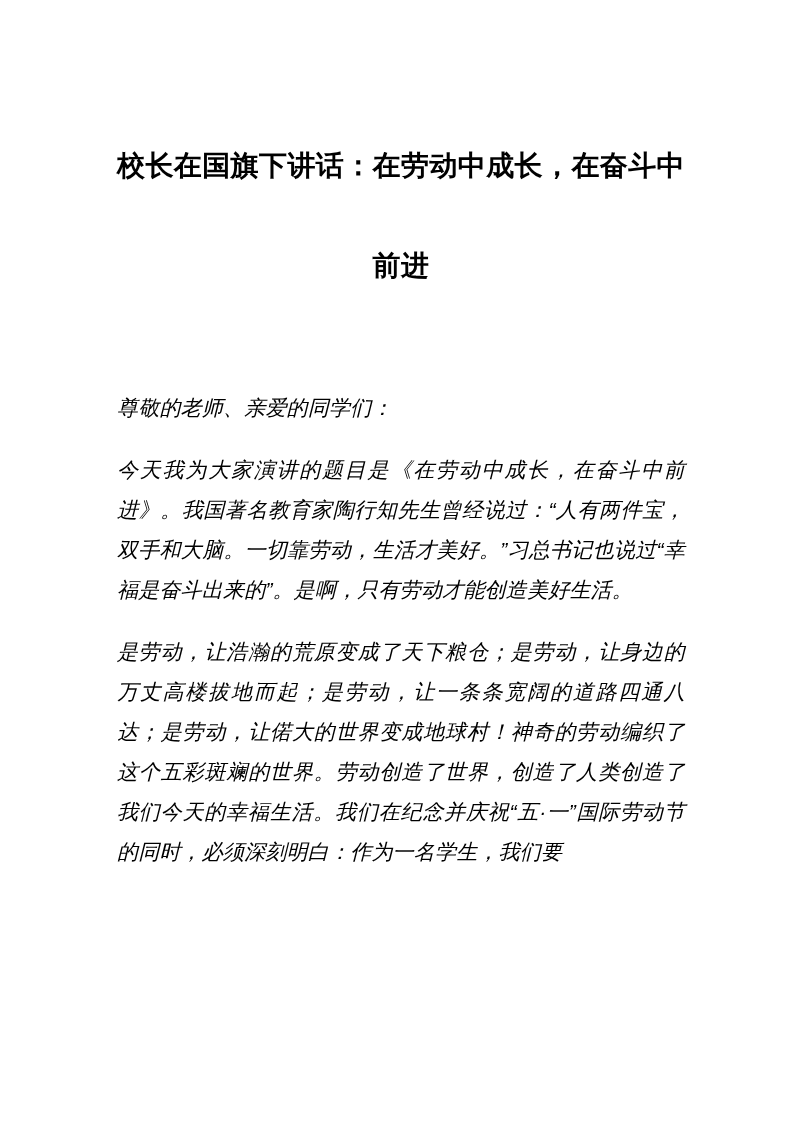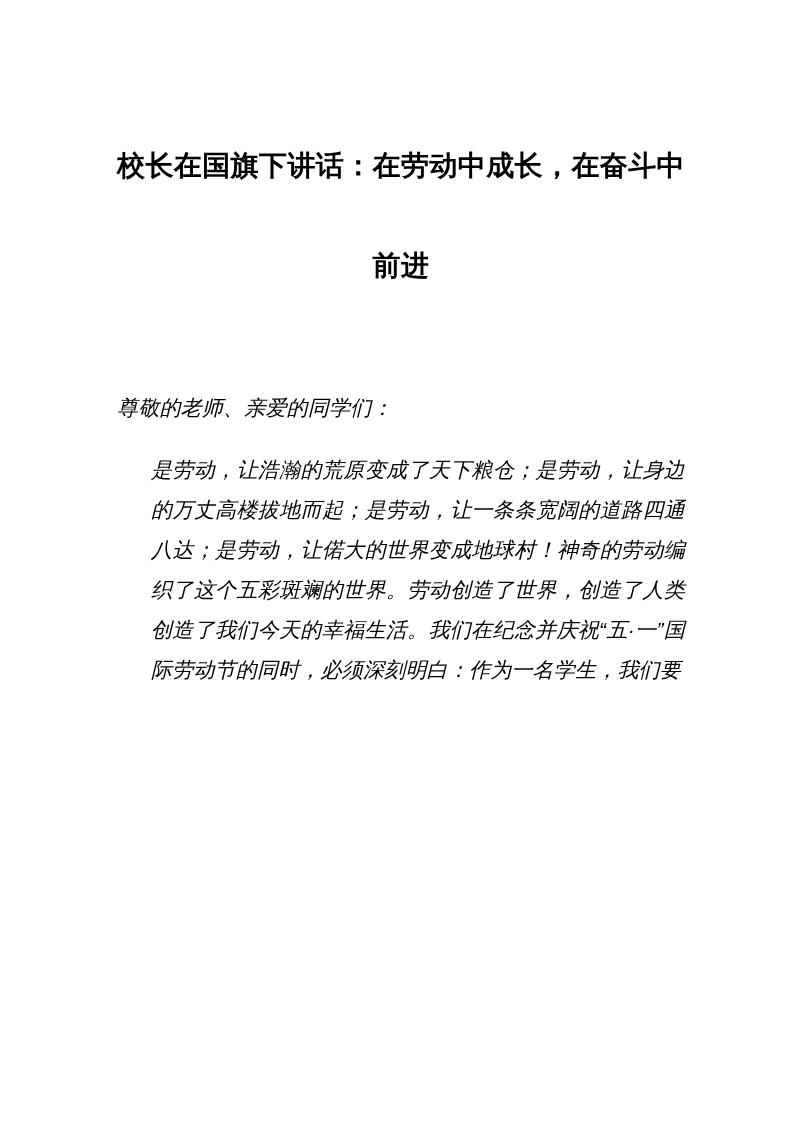--- a/index.html
+++ b/index.html
@@ -53,34 +53,34 @@
     text-align-last: left;
     text-justify: inter-character;
     letter-spacing: 0.2px;
     word-break: break-all;
   }
   .para.short {
     text-align: left;
   }
   .para:last-child {
     margin-bottom: 0;
-    margin-left: 34px;
   }
 </style>
 </head>
 <body>
 
 <div class="page">
   <div class="content">
 
     <h1 class="doc-title">校长在国旗下讲话：在劳动中成长，在奋斗中前进</h1>
 
     <div class="body-block">
 
       <p class="para short">尊敬的老师、亲爱的同学们：</p>
 
 
+      <p class="para">今天我为大家演讲的题目是《在劳动中成长，在奋斗中前进》。我国著名教育家陶行知先生曾经说过：“人有两件宝，双手和大脑。一切靠劳动，生活才美好。”习总书记也说过“幸福是奋斗出来的”。是啊，只有劳动才能创造美好生活。</p>
 
       <p class="para">是劳动，让浩瀚的荒原变成了天下粮仓；是劳动，让身边的万丈高楼拔地而起；是劳动，让一条条宽阔的道路四通八达；是劳动，让偌大的世界变成地球村！神奇的劳动编织了这个五彩斑斓的世界。劳动创造了世界，创造了人类创造了我们今天的幸福生活。我们在纪念并庆祝“五·一”国际劳动节的同时，必须深刻明白：作为一名学生，我们要</p>
 
     </div>
   </div>
 </div>
 
 </body></html>

